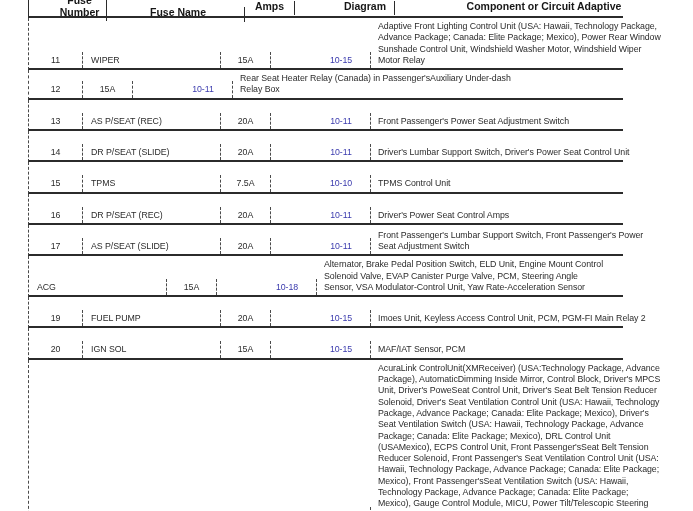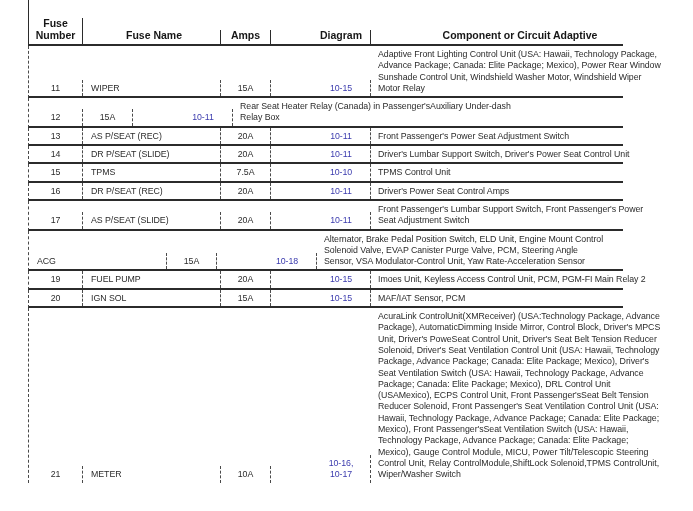--- a/index.html
+++ b/index.html
@@ -12,25 +12,26 @@
     overflow:hidden;
   }
   #fuse-table{
     position:absolute;
     left:28px;top:0;
     width:595px;
   }
   
   .hrow{
     display:flex;
-    align-items:flex-end;
-    height:46px;
+    align-items:center;
+    height:18px;
     border-bottom:2px solid #2b2b2b;
     border-left:1px solid #2b2b2b;
     box-sizing:border-box;
+    padding-left:24px;
   }
   .hcell{
     box-sizing:border-box;
     border-right:1px solid #2b2b2b;
     display:flex;
     align-items:flex-end;
     justify-content:center;
     text-align:center;
     font-weight:bold;
     font-size:10.5px;
@@ -54,21 +55,21 @@
     border-right:1px dashed #4a4a4a;
     font-size:8.8px;
     line-height:11.3px;
     padding-top:3px;
     padding-bottom:2px;
     letter-spacing:-0.05px;
   }
   .cell:last-child{border-right:none;}
   
   .c-num {width:54px;  flex:0 0 54px;  text-align:center;}
-  .c-name{width:138px; flex:0 0 138px; padding-left:8px; padding-right:3px;}
+  .c-name{width:138px; flex:0 0 138px; padding-left:8px; padding-right:3px;margin-top:13px;}
   .c-amps{width:50px;  flex:0 0 50px;  text-align:center;}
   .c-diag{
     width:59px; flex:0 0 59px;
     text-align:center;
     color:#3a3aad;
     white-space:pre-line;
     margin-left:41px;
   }
   .c-comp{width:294px; flex:0 0 294px; padding-left:7px; padding-right:3px;}
 </style>

